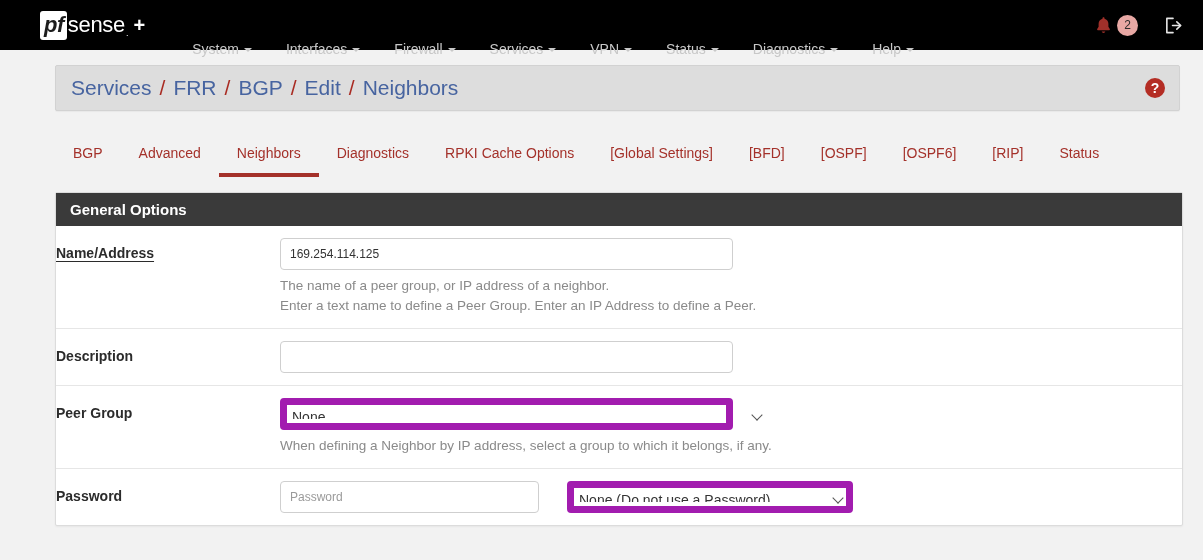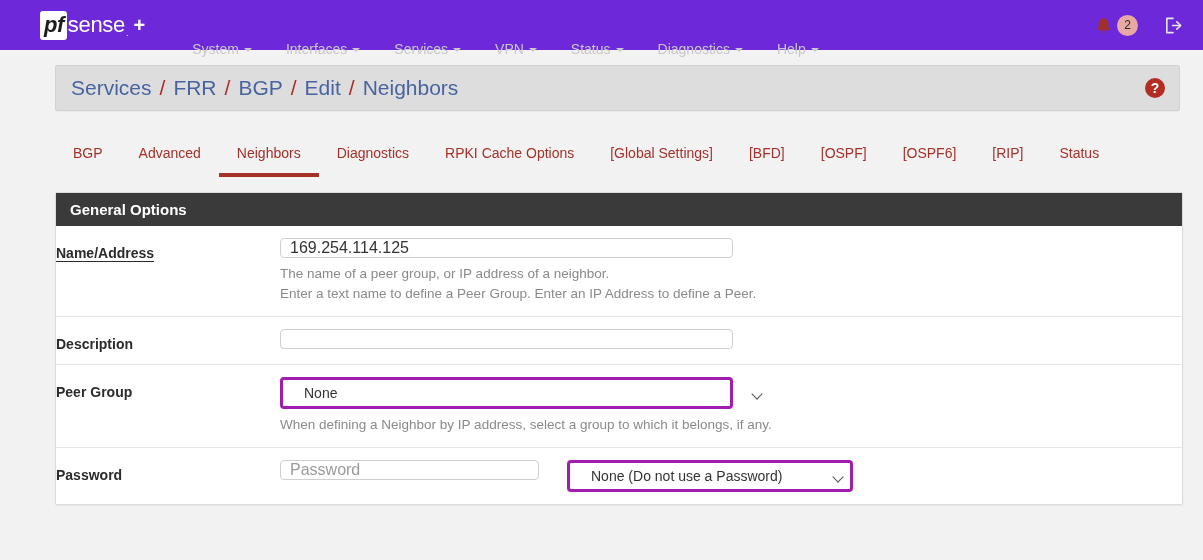--- a/index.html
+++ b/index.html
@@ -9,21 +9,21 @@
     background: #f2f2f2;
     font-family: "Liberation Sans", sans-serif;
     font-size: 14px;
     color: #333;
     overflow: hidden;
   }
 
   
   .navbar {
     height: 50px;
-    background: #6d28d9;
+    background: #000000;
     display: flex;
     align-items: center;
     padding: 0 14px 0 40px;
     position: relative;
   }
   .brand {
     display: flex;
     align-items: center;
     margin-right: 30px;
     user-select: none;
@@ -217,39 +217,39 @@
     color: #2b2b2b;
   }
   .form-label.required {
     text-decoration: underline;
     text-underline-offset: 3px;
   }
   .form-fields { flex: 1; display: flex; flex-wrap: wrap; }
   .field-col { display: flex; flex-direction: column; }
 
   .text-input {
-    height: 20px;
+    height: 32px;
     border: 1px solid #cfcfcf;
     border-radius: 4px;
     padding: 4px 9px;
-    font-size: 16px;
+    font-size: 12px;
     font-family: "Liberation Sans", sans-serif;
     color: #333;
     background: #fff;
     outline: none;
   }
   .text-input::placeholder { color: #9a9a9a; }
   .w-main { width: 453px; }
   .w-pass { width: 259px; }
 
   .select-input {
     height: 32px;
-    border: 3px solid #a21caf;
+    border: 7px solid #a21caf;
     border-radius: 4px;
-    padding: 4px 26px 4px 21px;
+    padding: 4px 26px 4px 5px;
     font-size: 14px;
     font-family: "Liberation Sans", sans-serif;
     color: #333;
     background-color: #fff;
     appearance: none;
     -webkit-appearance: none;
     outline: none;
   }
   .select-wrap { position: relative; display: inline-block; }
   .select-wrap::after {
@@ -281,20 +281,21 @@
   <div class="brand">
     <span class="brand-pf">pf</span>
       <span class="brand-sense">sense</span>
       <span class="brand-reg">.</span>
       <span class="brand-plus">+</span>
   </div>
 
   <div class="nav-items">
     <a class="nav-item"><span>System</span><span class="caret"></span></a>
     <a class="nav-item"><span>Interfaces</span><span class="caret"></span></a>
+    <a class="nav-item"><span>Firewall</span><span class="caret"></span></a>
     <a class="nav-item"><span>Services</span><span class="caret"></span></a>
     <a class="nav-item"><span>VPN</span><span class="caret"></span></a>
     <a class="nav-item"><span>Status</span><span class="caret"></span></a>
     <a class="nav-item"><span>Diagnostics</span><span class="caret"></span></a>
     <a class="nav-item"><span>Help</span><span class="caret"></span></a>
   </div>
 
   <div class="nav-right">
     <div class="bell-wrap">
       <svg class="bell-icon" width="17" height="19" viewBox="0 0 17 19">

